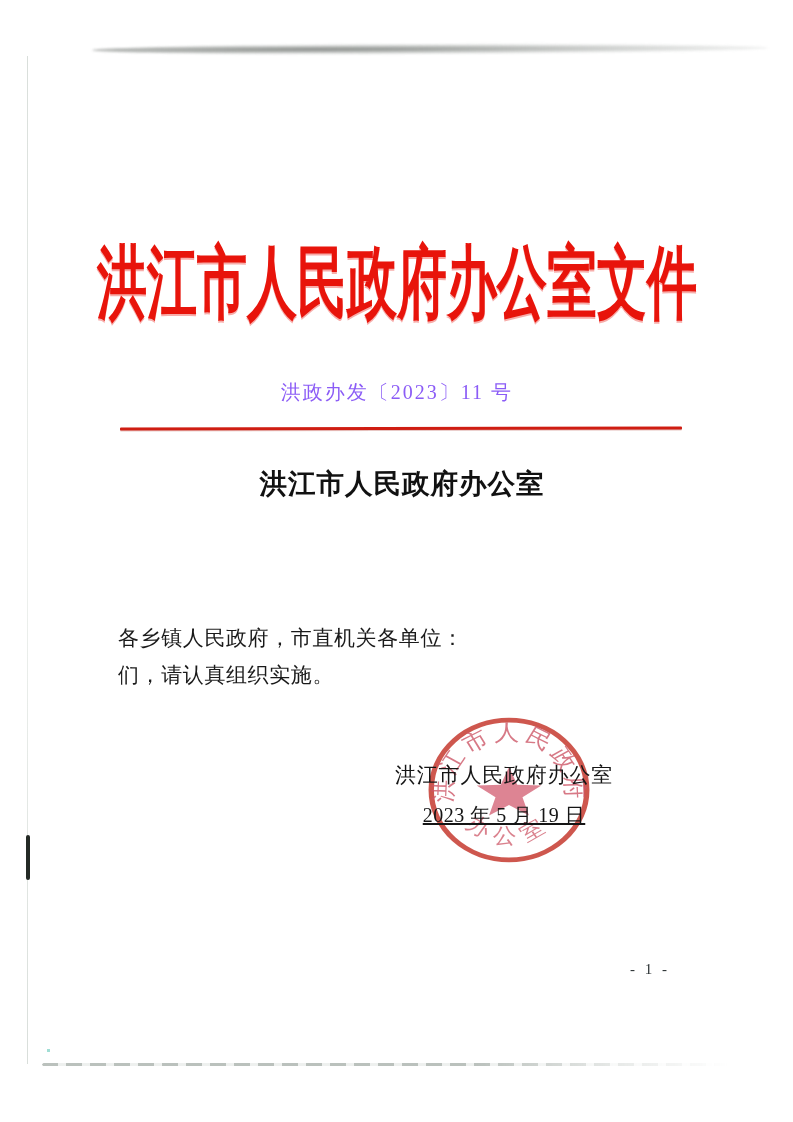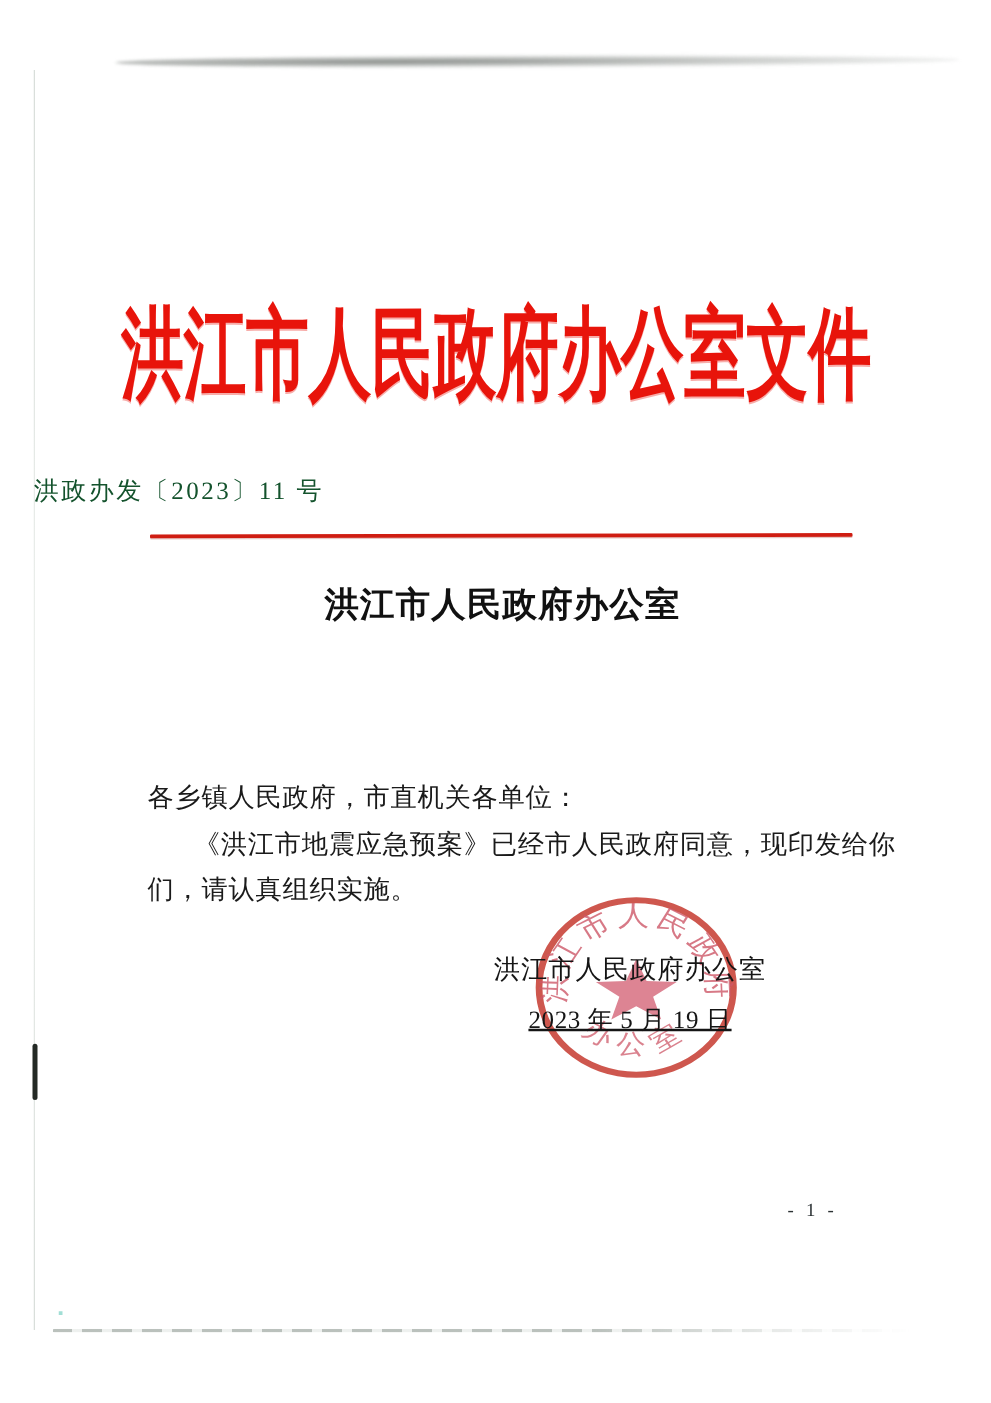--- a/index.html
+++ b/index.html
@@ -50,21 +50,21 @@
     text-align:center;
     font-size:50px;font-weight:bold;line-height:56px;
     color:var(--banner_red);
     transform:scaleY(1.6);transform-origin:center top;
     letter-spacing:0px;
     text-shadow:0 1px 0 rgba(232,20,11,.35);
     white-space:nowrap;
   }
   .doc-number{
     position:absolute;left:27px;top:379px;width:740px;
-    text-align:left;font-size:20px;letter-spacing:2px;color:#14532d;
+    text-align:center;font-size:20px;letter-spacing:2px;color:#8b5cf6;
     white-space:nowrap;
   }
   .red-rule{
     position:absolute;left:120px;top:427px;width:562px;height:3px;
     background:var(--rule_red);
     border-radius:1px;
     box-shadow:0 1px 0 rgba(160,30,20,.25);
     transform:rotate(-0.12deg);
   }
   
@@ -117,21 +117,20 @@
   <div class="doc-number">洪政办发〔2023〕11 号</div>
 
   <div class="red-rule"></div>
 
   <div class="doc-title">
     <div class="t-line">洪江市人民政府办公室</div>
   </div>
 
   <div class="doc-body">
     <div class="b-line">各乡镇人民政府，市直机关各单位：</div>
-    <div class="b-line b-indent">《洪江市地震应急预案》已经市人民政府同意，现印发给你</div>
     <div class="b-line">们，请认真组织实施。</div>
   </div>
 
   <svg class="seal-svg" viewBox="0 0 170 168" aria-hidden="true">
     <g transform="translate(85,84) scale(1.08,0.97)">
       <circle cx="0" cy="0" r="72" fill="none" stroke="#c5392f" stroke-width="5" stroke-opacity="0.85"></circle>
       <path id="sealArcTop" d="M -48,24 A 53,53 0 1 1 48,24" fill="none"></path>
       <path id="sealArcBottom" d="M -40,36 A 53,53 0 0 0 40,36" fill="none"></path>
       <text class="seal-arc" font-size="23" fill="#cd5868" fill-opacity="0.8" letter-spacing="4">
         <textPath href="#sealArcTop" startOffset="50%" text-anchor="middle">洪江市人民政府</textPath>

